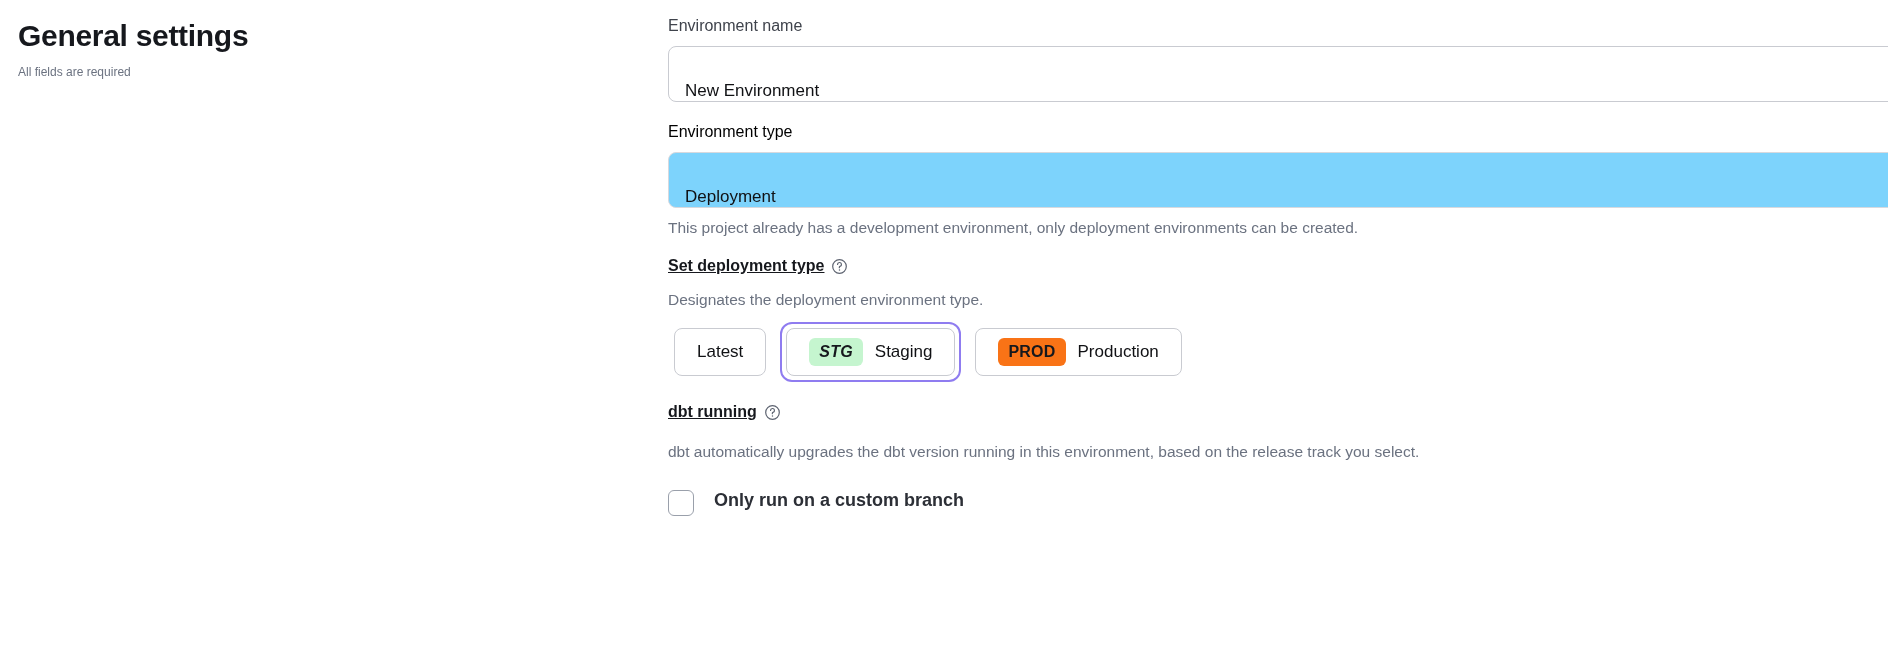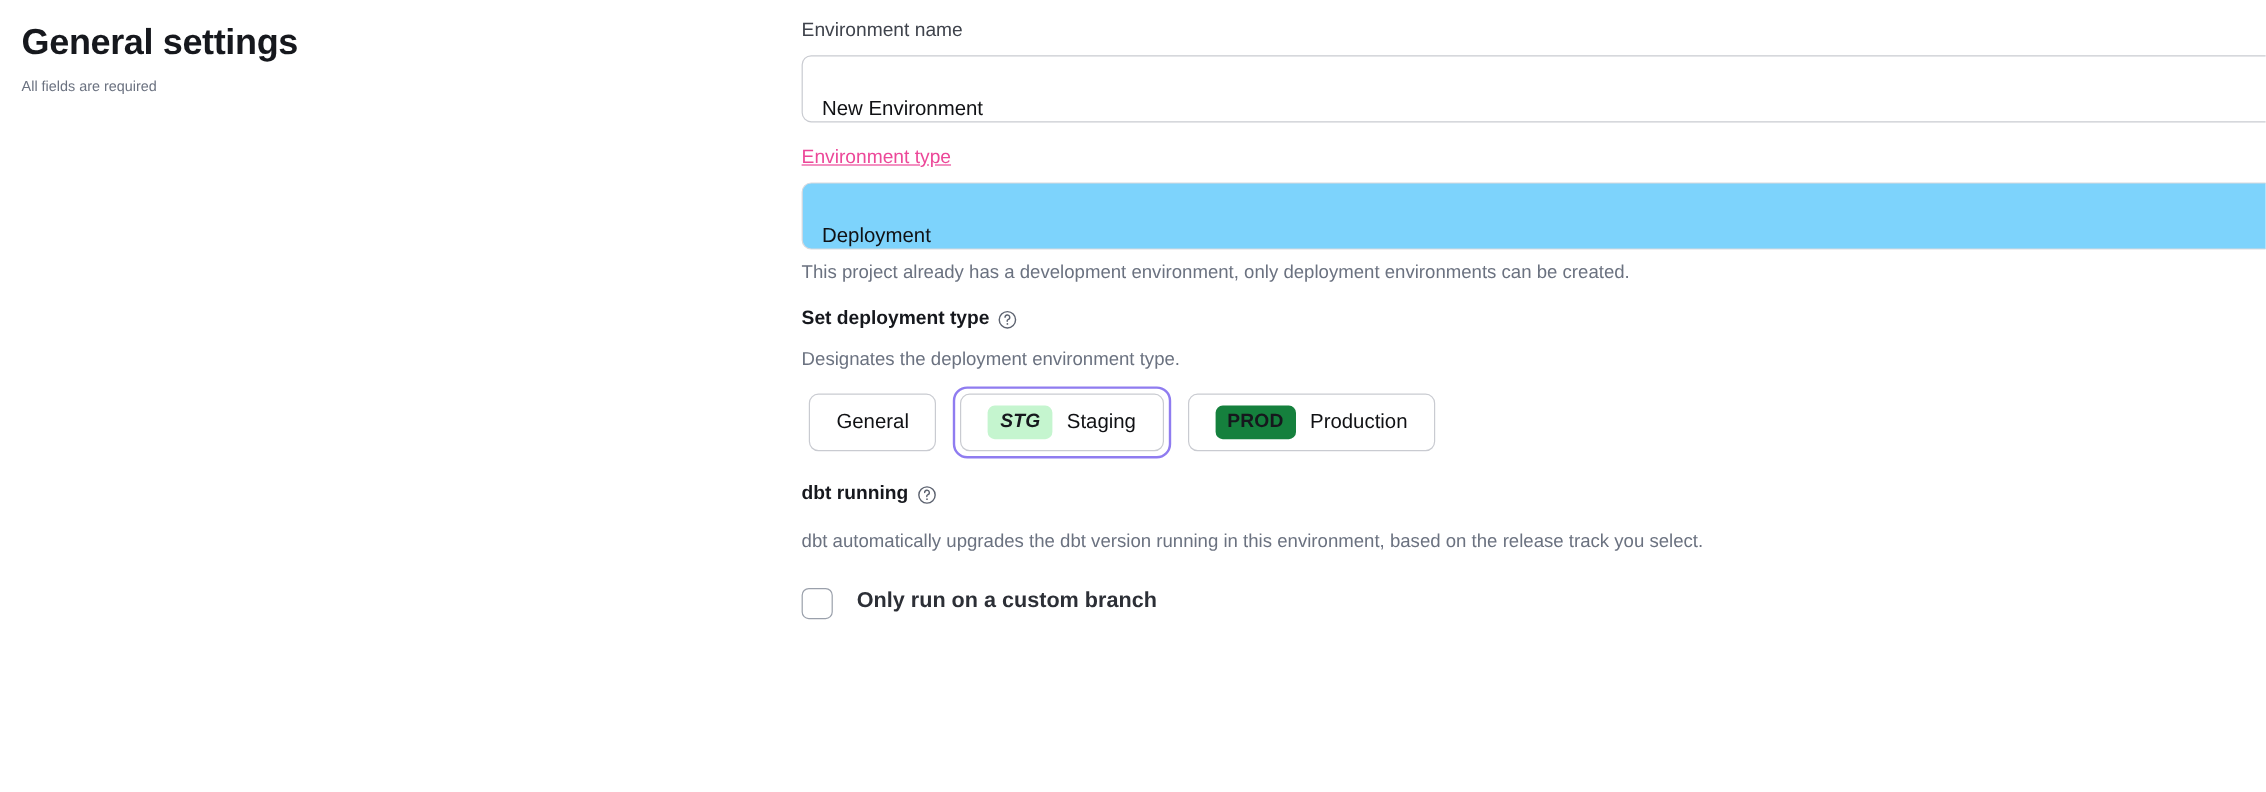--- a/index.html
+++ b/index.html
@@ -58,27 +58,28 @@
   .field { margin-bottom: 0; }
 
   .field-label {
     font-size: 16px;
     font-weight: 400;
     color: #3f434c;
     line-height: 24px;
     display: block;
     margin-bottom: 8px;
   }
-  .field-label.disabled { color: #ec4899; text-decoration: underline; }
+  .field-label.disabled { color: #000000; }
   .field-label.strong {
     font-weight: 700;
     color: #16181d;
     display: inline-flex;
     align-items: center;
     gap: 7px;
+    text-decoration: underline;
   }
 
   .control {
     width: 1345px;
     height: 56px;
     border: 1px solid #c9cbd1;
     border-radius: 8px;
     background: #ffffff;
     display: flex;
     align-items: flex-end;
@@ -162,21 +163,21 @@
     justify-content: center;
     height: 28px;
     padding: 0 10px;
     border-radius: 6px;
     font-size: 16px;
     font-weight: 700;
     letter-spacing: 0.2px;
     color: #16181d;
   }
   .badge.stg { background: #c5f5cf; font-style: italic; }
-  .badge.prod { background: #15803d; }
+  .badge.prod { background: #f97316; }
 
   
   .check-row {
     display: flex;
     align-items: flex-start;
     gap: 20px;
     margin-top: 26px;
   }
   .checkbox {
     width: 26px;
@@ -243,21 +244,21 @@
             <circle cx="10" cy="14.1" r="0.85" fill="currentColor" stroke="none"></circle>
           </svg>
         </span>
       </span>
       <div class="desc-text">Designates the deployment environment type.</div>
 
       <div class="seg-group">
 
         <div class="seg-wrap">
           <button class="seg-btn">
-            <span class="seg-label">General</span>
+            <span class="seg-label">Latest</span>
           </button>
         </div>
 
         <div class="seg-wrap focused">
           <button class="seg-btn">
             <span class="badge stg">STG</span>
             <span class="seg-label">Staging</span>
           </button>
         </div>
 

